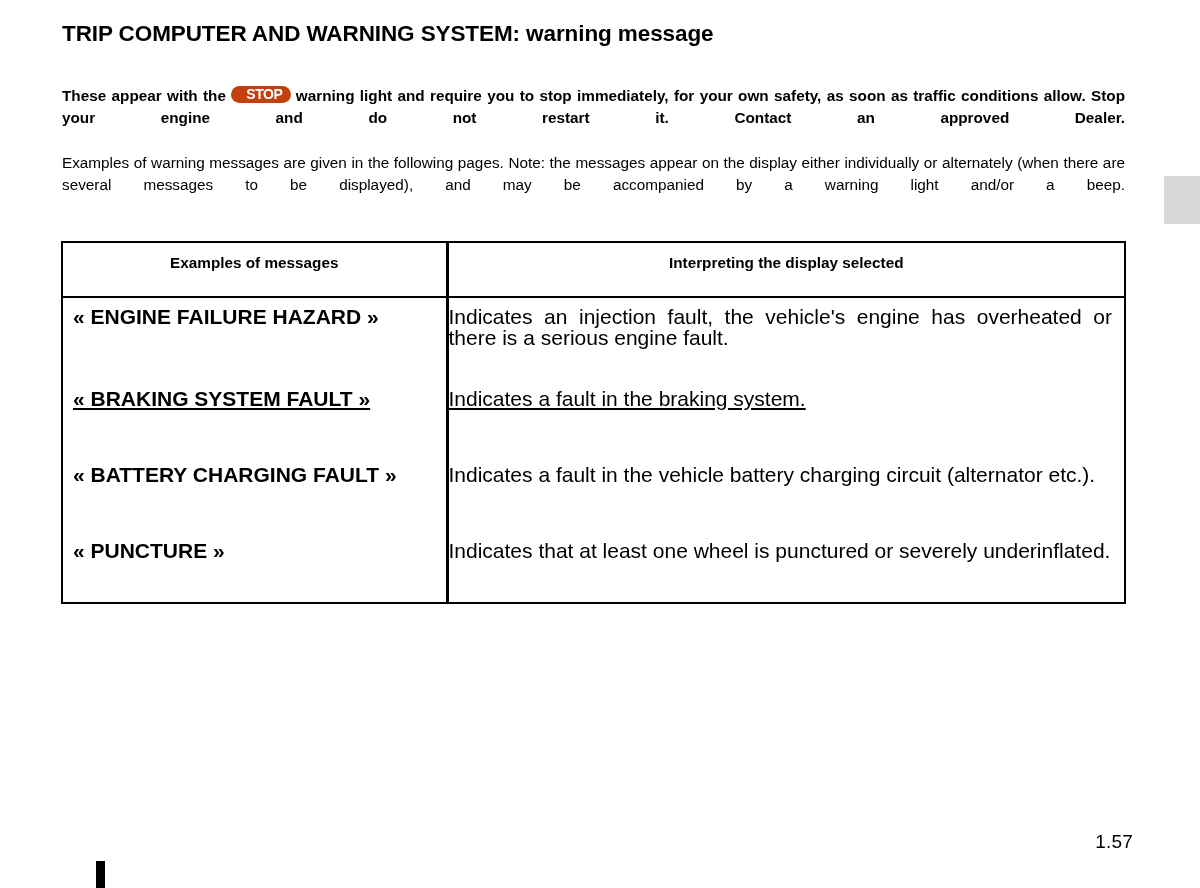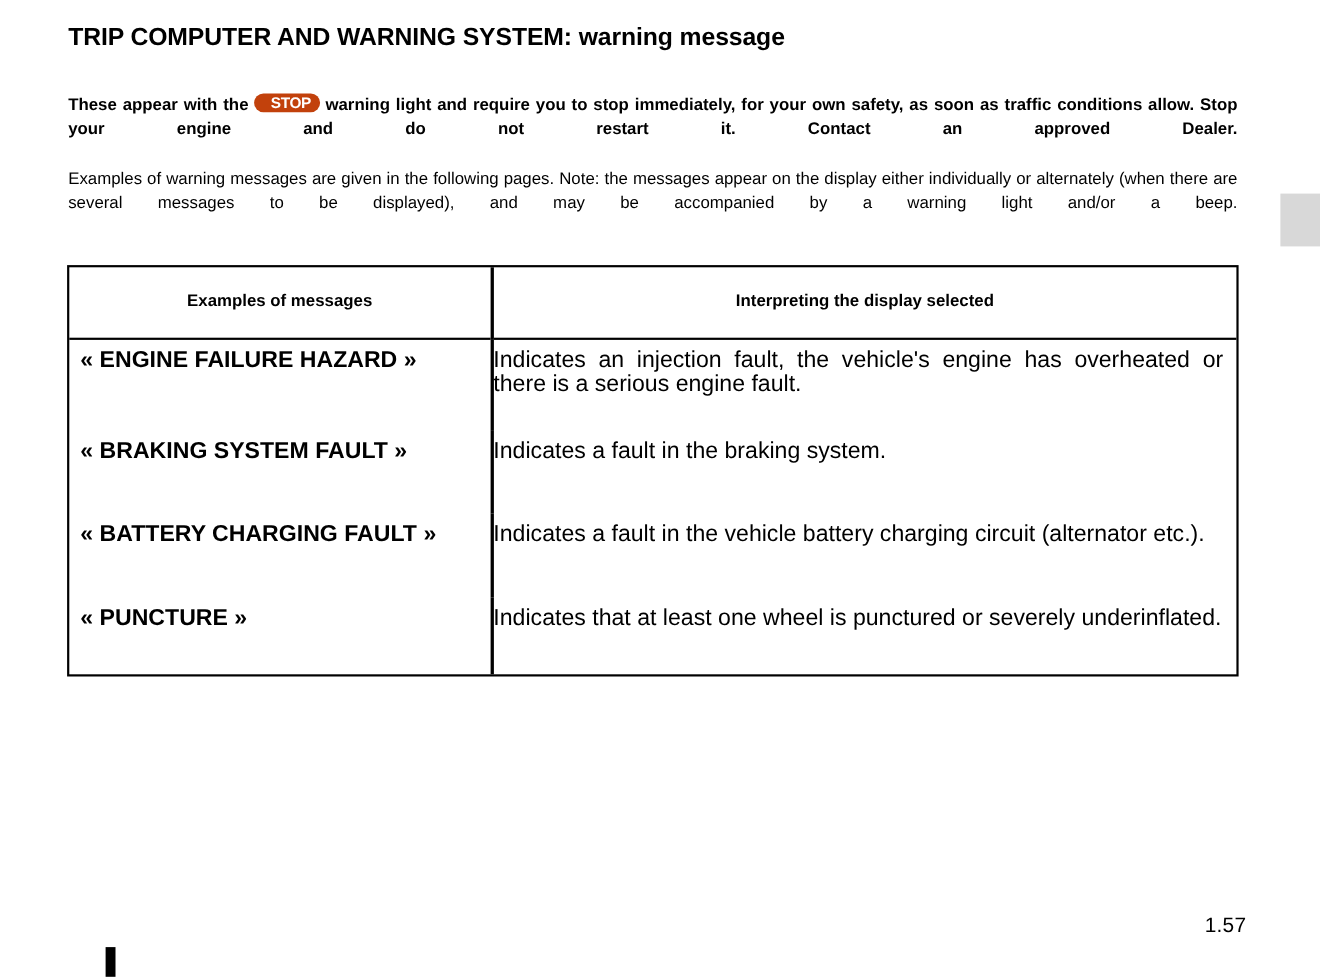--- a/index.html
+++ b/index.html
@@ -93,21 +93,21 @@
   }
   .msg-table col.col-left  { width: 384px; }
   .msg-table col.col-right { width: 677px; }
 
   .msg-table thead th {
     border-bottom: 2px solid #000000;
     font-size: 15.3px;
     font-weight: bold;
     text-align: center;
     vertical-align: top;
-    padding: 22px 8px 24px 8px;
+    padding: 11px 8px 24px 8px;
   }
   .msg-table thead th.th-left  { border-right: 3px solid #000000; }
 
   .msg-table tbody td {
     font-size: 21px;
     line-height: 21px;
     vertical-align: top;
     padding: 8px 10px 8px 10px;
   }
   .msg-table tbody td.cell-msg {
@@ -116,21 +116,21 @@
     text-align: left;
     padding-left: 10px;
     white-space: nowrap;
   }
   .msg-table tbody td.cell-desc {
     text-align: justify;
     padding-left: 0;
     padding-right: 12px;
   }
   .msg-table tbody tr.row-1 td { height: 66px; }
-  .msg-table tbody tr.row-2 td { height: 60px; }
+  .msg-table tbody tr.row-2 td { height: 60px; text-decoration: underline; }
   .msg-table tbody tr.row-3 td { height: 60px; }
   .msg-table tbody tr.row-4 td { height: 54px; }
 
   
   .page-number {
     position: absolute;
     right: 67px;
     top: 831px;
     font-size: 19px;
     font-weight: normal;

